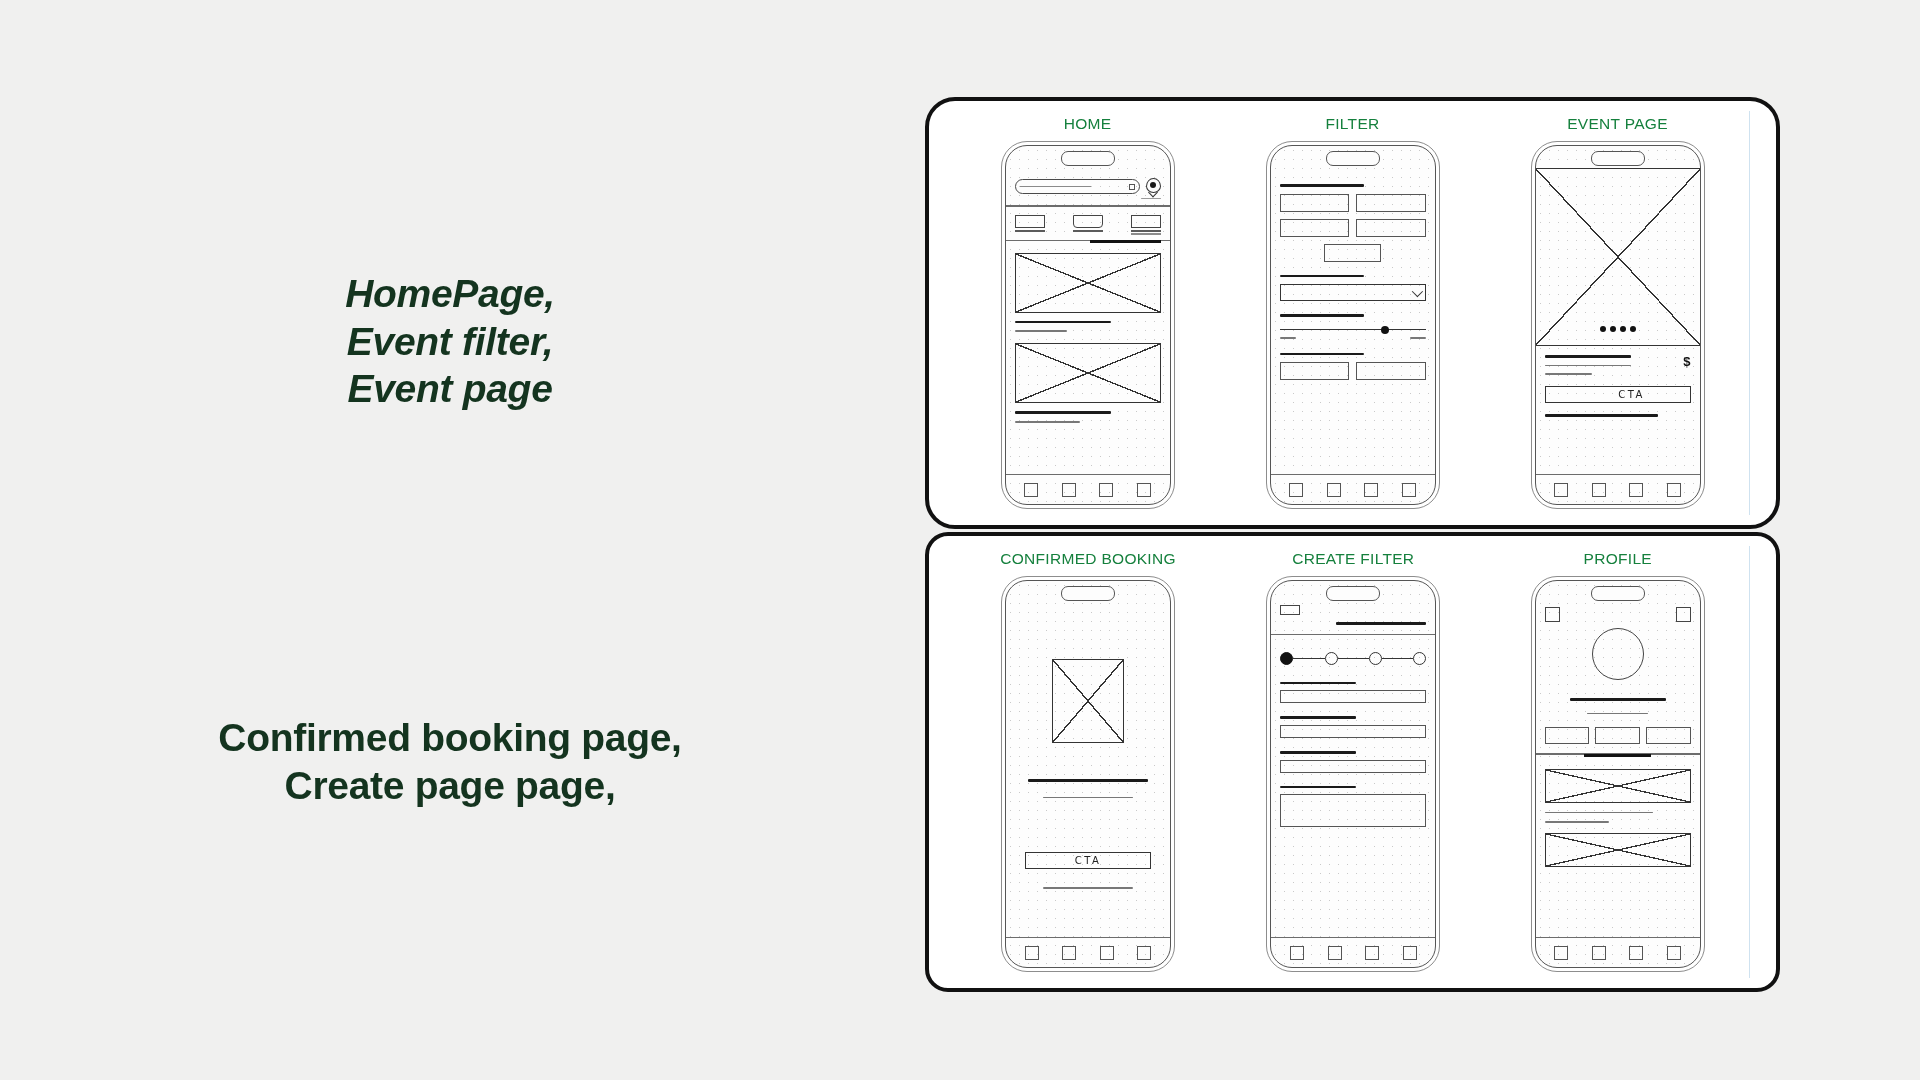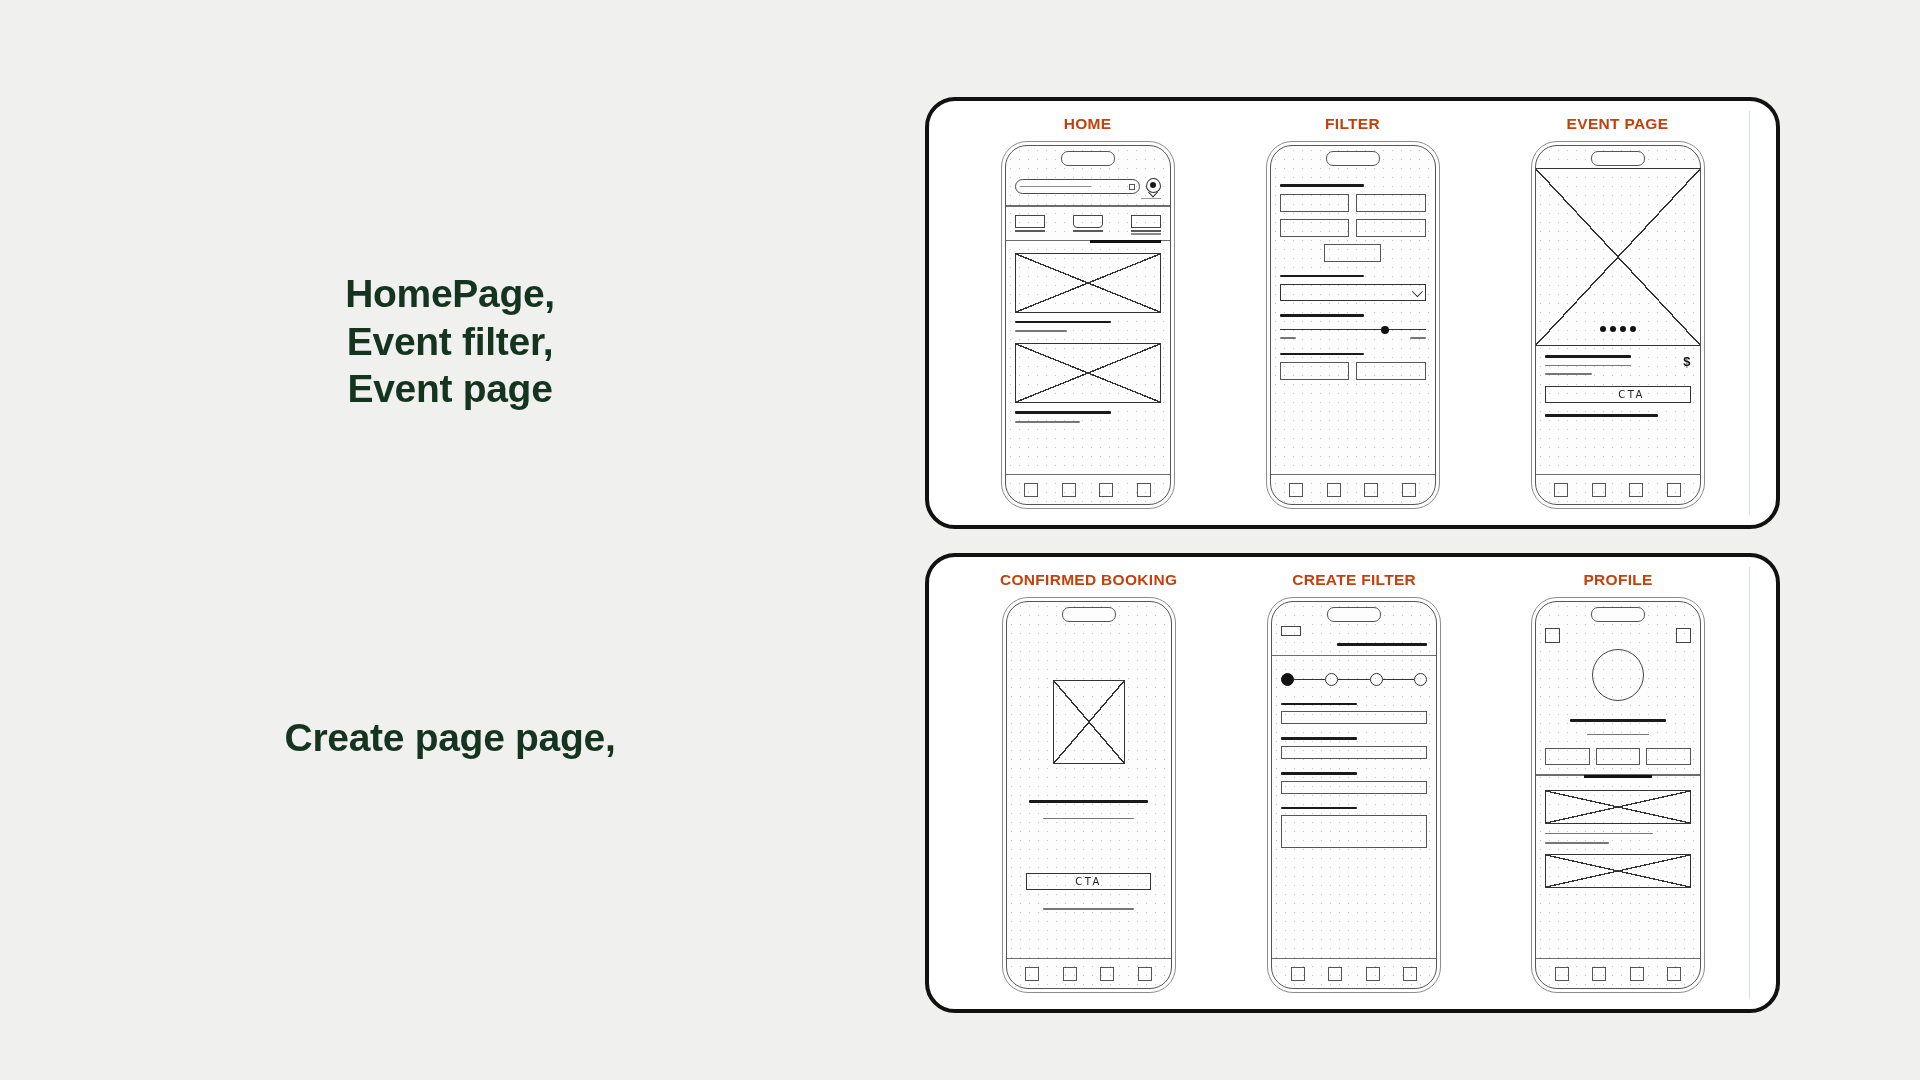--- a/index.html
+++ b/index.html
@@ -14,47 +14,47 @@
   .captions{position:absolute;left:0;top:0;width:900px;height:1080px;}
   .caption{
     position:absolute;width:100%;
     text-align:center;
     color:#14341f;
     font-weight:bold;
     font-size:39px;
     line-height:1.22;
     letter-spacing:-0.3px;
   }
-  .caption-1{top:270px;}
+  .caption-1{top:270px;font-style:italic;}
   .caption-2{top:714px;}
   .caption .ln{display:block;white-space:pre;}
 
   
   .panel{
     position:absolute;
     background:#ffffff;
     border:4px solid #111111;
     border-radius:30px;
     box-sizing:border-box;
   }
   #panel-top{left:925px;top:97px;width:855px;height:432px;}
-  #panel-bottom{left:925px;top:553px;width:855px;height:460px;}
+  #panel-bottom{left:925px;top:532px;width:855px;height:460px;border-radius:23px;}
   .panel-edge{
     position:absolute;right:26px;top:10px;bottom:10px;width:1px;
     background:#cfe2f0;
   }
 
   .frames{
     position:absolute;left:0;top:0;right:0;bottom:0;
     display:flex;justify-content:space-around;align-items:flex-start;
     padding:14px 26px 0 26px;box-sizing:border-box;
   }
   .frame{display:flex;flex-direction:column;align-items:center;}
   .frame-title{
-    font-size:15.5px;font-weight:bold;color:#c2410c;
+    font-size:15.5px;font-weight:normal;color:#15803d;
     letter-spacing:0.3px;margin-bottom:8px;white-space:nowrap;
   }
 
   
   .phone{
     position:relative;
     width:174px;height:368px;
     border:1.6px solid #8d8d8d;
     border-radius:26px;
     box-sizing:border-box;
@@ -201,20 +201,21 @@
 
 <div class="captions">
 
   <div class="caption caption-1">
     <span class="ln">HomePage,</span>
     <span class="ln">Event filter,</span>
     <span class="ln">Event page</span>
   </div>
 
   <div class="caption caption-2">
+    <span class="ln">Confirmed booking page,</span>
     <span class="ln">Create page page,</span>
   </div>
 
 </div>
 
 <div class="panel" id="panel-top">
   <div class="panel-edge"></div>
   <div class="frames">
 
     <div class="frame">

